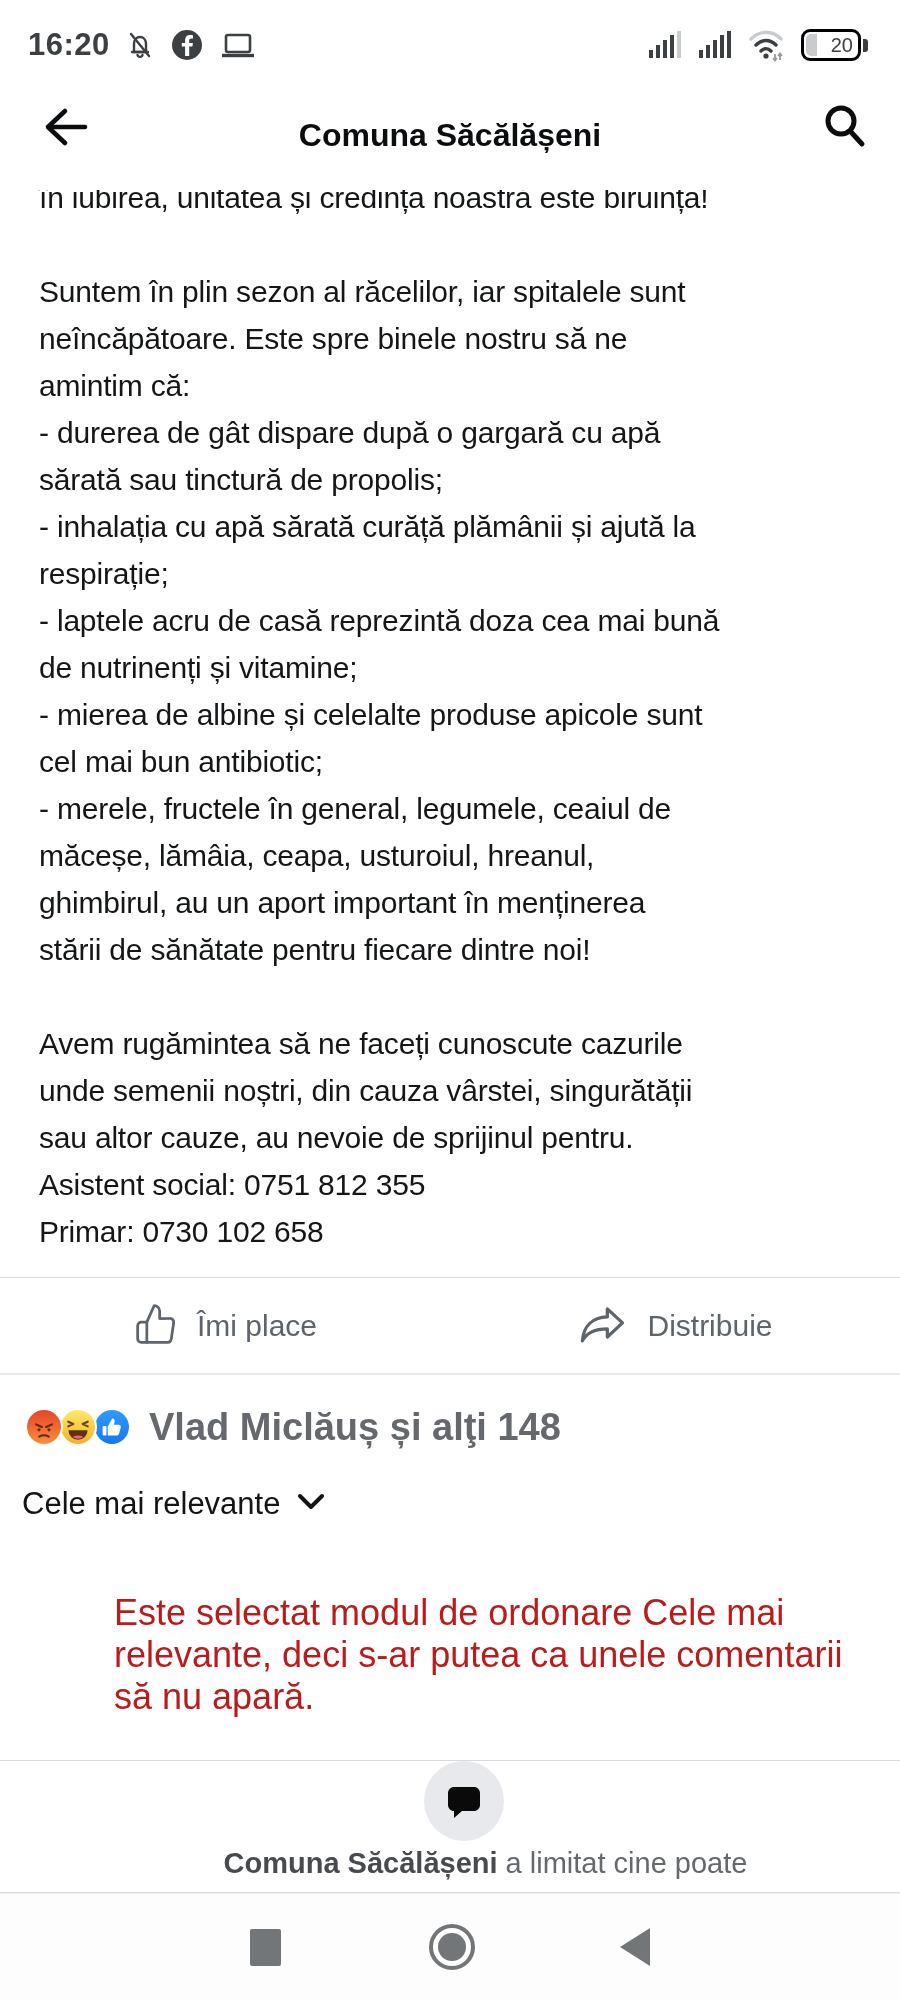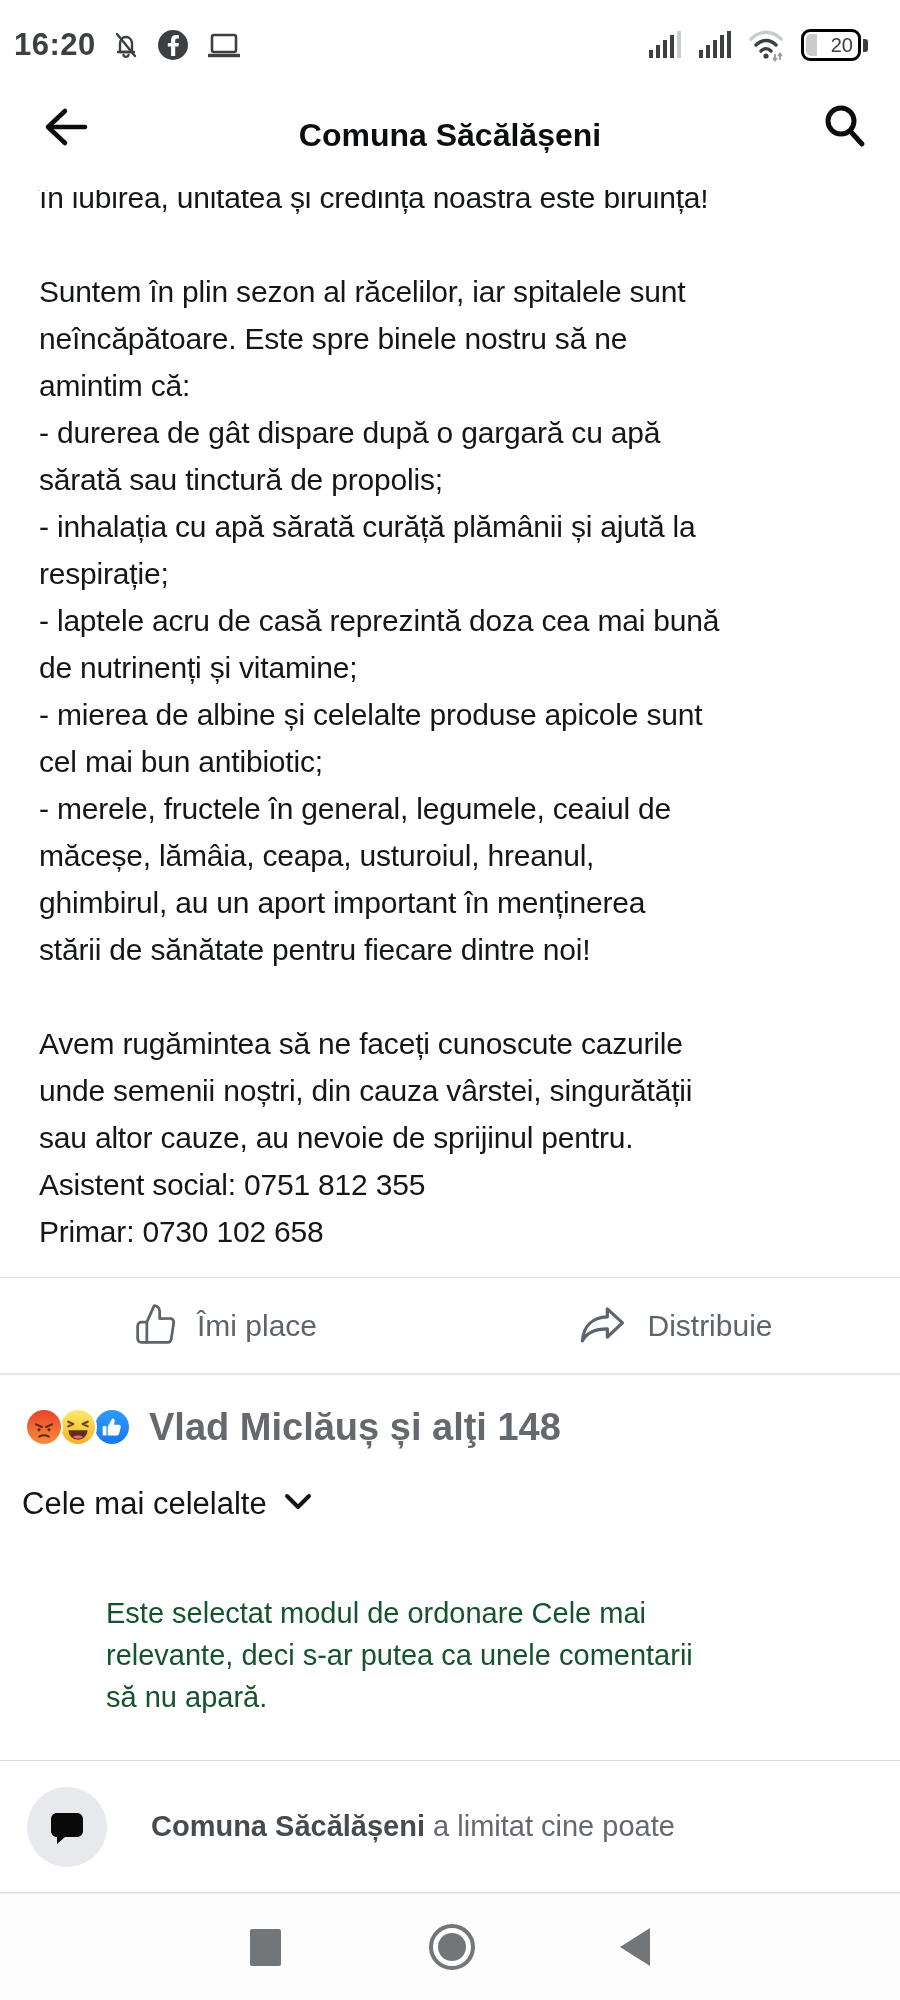--- a/index.html
+++ b/index.html
@@ -2,21 +2,21 @@
 <html><head>
 <meta charset="utf-8">
 <style>
   * { margin:0; padding:0; box-sizing:border-box; }
   html,body { width:900px; height:2000px; background:#fff; overflow:hidden;
               font-family:"Liberation Sans", sans-serif; }
   .screen { position:relative; width:900px; height:2000px; background:#fff; }
 
   
   .status-bar { position:absolute; top:0; left:0; right:0; height:80px;
-    display:flex; align-items:center; justify-content:space-between; padding:10px 32px 0 14px; }
+    display:flex; align-items:center; justify-content:space-between; padding:10px 32px 0 28px; }
   .sb-left, .sb-right { display:flex; align-items:center; gap:14px; }
   .sb-time { font-size:31px; font-weight:700; color:#3d4043; letter-spacing:0.5px; }
   .sb-icon { display:flex; align-items:center; }
 
   .battery { position:relative; width:60px; height:32px; border:3px solid #000000;
     border-radius:9px; display:flex; align-items:center; justify-content:flex-end;
     padding-right:5px; }
   .battery-fill { position:absolute; left:2px; top:2px; bottom:2px; width:11px;
     background:#c9cbcd; border-radius:5px 0 0 5px; }
   .battery-text { font-size:20px; color:#3d4043; position:relative; }
@@ -54,25 +54,25 @@
   .rx-stack { display:flex; align-items:center; }
   .rx { width:38px; height:38px; border-radius:50%; border:2px solid #fff; margin-right:-4px; position:relative; }
   .rx-angry { z-index:3; } .rx-haha { z-index:2; } .rx-like { z-index:1; }
   .rx-summary { margin-left:22px; font-size:38px; color:#65686d;font-weight:bold; }
 
   
   .sort-row { position:absolute; top:1486px; left:22px; display:flex; align-items:center; gap:16px; }
   .sort-label { font-size:31px; color:#121416; font-weight:500; }
 
   .sort-info { position:absolute; top:1592px; left:106px; width:640px; }
-  .info-line { font-size:29px; line-height:42px; min-height:42px; color:#14532d; white-space:nowrap; }
+  .info-line { font-size:36px; line-height:42px; min-height:42px; color:#b91c1c; white-space:nowrap;margin-left:8px; }
 
   
   .notice { position:absolute; top:1761px; left:0; right:0; height:131px;
-    display:flex; align-items:center; padding-left:27px; }
+    display:flex; align-items:center; padding-left:27px;flex-direction:column; }
   .notice-avatar { width:80px; height:80px; border-radius:50%; background:#e7e9ec;
     display:flex; align-items:center; justify-content:center; flex:0 0 auto; }
   .notice-text { margin-left:44px; }
   .notice-line { font-size:29px; line-height:45px; color:#65686d; white-space:nowrap; }
   .notice-name { font-weight:700; color:#474b50; }
 
   
   .nav-bar { position:absolute; top:1893px; left:0; right:0; height:107px; background:#fdfdfd;
     border-top:1px solid #eceeef; }
   .nav-btn { position:absolute; top:0; width:120px; height:100%;
@@ -265,21 +265,21 @@
           <circle cx="16" cy="16" r="16" fill="url(#gLike)"></circle>
           <rect x="7.2" y="15" width="3.6" height="9" rx="1" fill="#fff"></rect>
           <path d="M12 24 V15.5 L16.2 8 C17.9 8 18.9 9.4 18.5 11.1 L17.8 13.8 H22.2 C23.7 13.8 24.6 15 24.2 16.4 L22.7 22 C22.4 23.2 21.4 24 20.2 24 Z" fill="#fff"></path>
         </svg>
       </span>
     </div>
     <span class="rx-summary">Vlad Miclăuș și alţi 148</span>
   </div>
 
   <div class="sort-row">
-    <span class="sort-label">Cele mai celelalte</span>
+    <span class="sort-label">Cele mai relevante</span>
     <span>
       <svg width="30" height="22" viewBox="0 0 30 22" fill="none" stroke="#121416" stroke-width="4" stroke-linecap="round" stroke-linejoin="round">
         <polyline points="4,5 15,16 26,5"></polyline>
       </svg>
     </span>
   </div>
 
   <div class="sort-info">
       <div class="info-line">Este selectat modul de ordonare Cele mai</div>
       <div class="info-line">relevante, deci s-ar putea ca unele comentarii</div>

